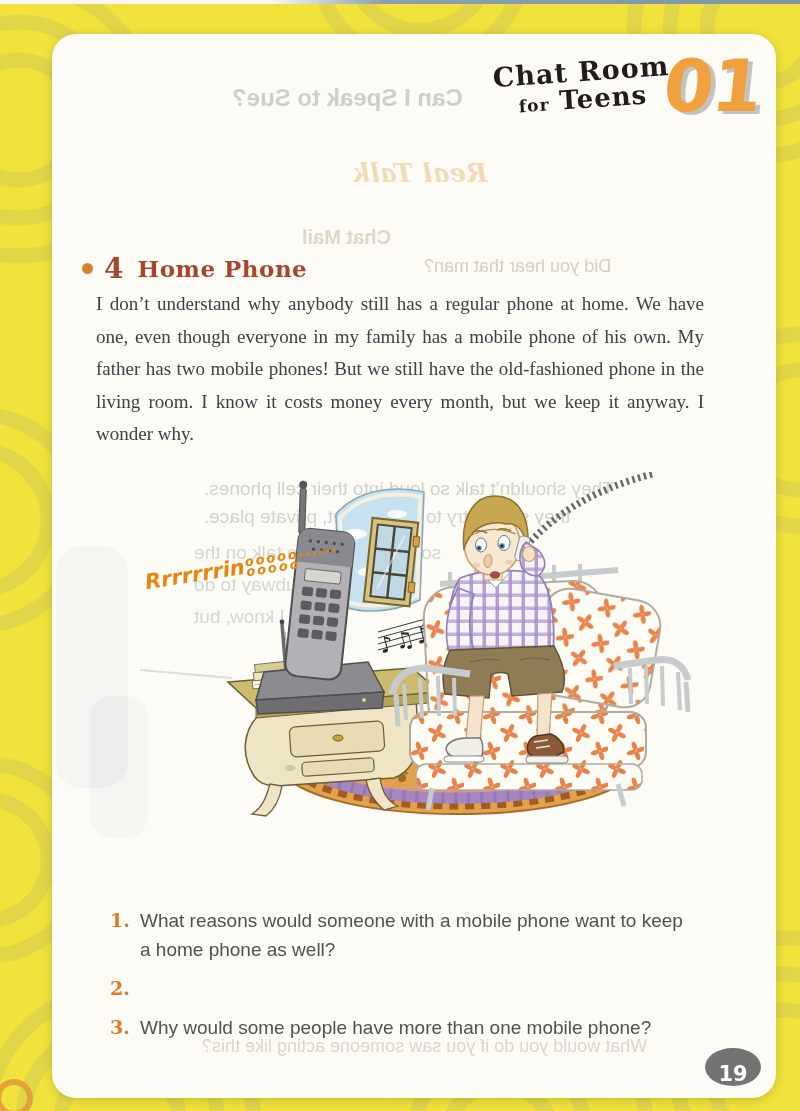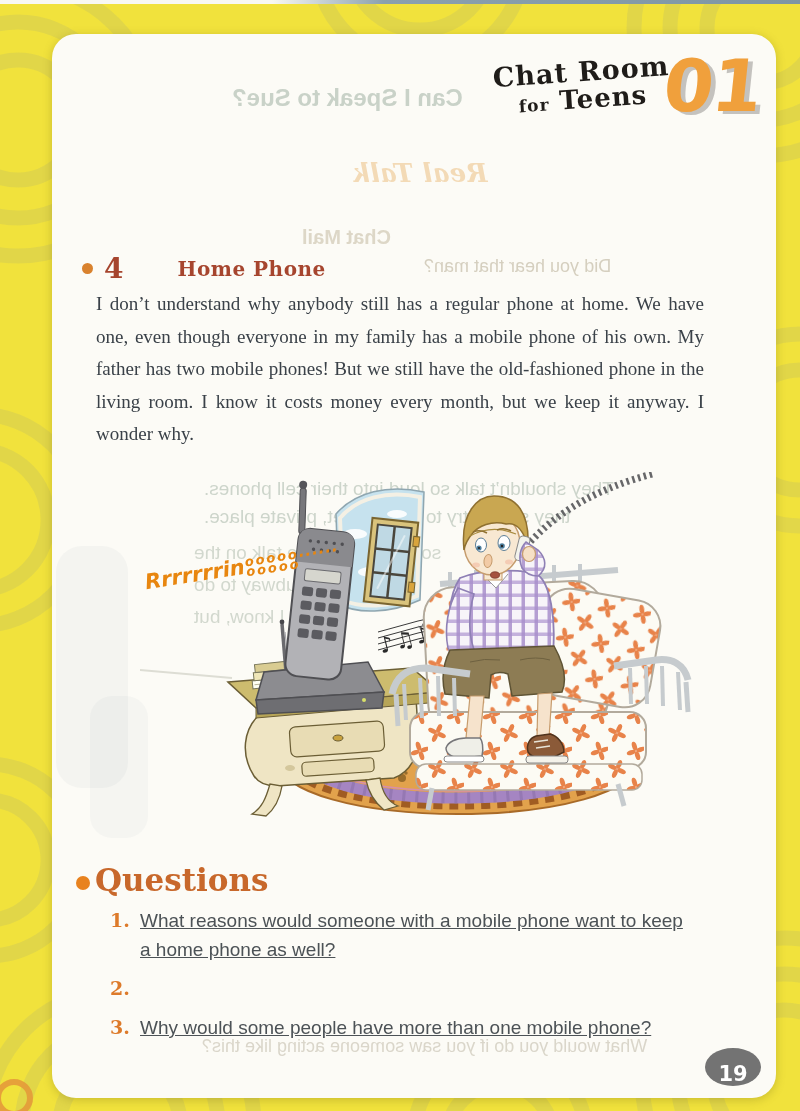--- a/index.html
+++ b/index.html
@@ -34,21 +34,21 @@
   .brand-l2{font-size:26px;line-height:26px;letter-spacing:1px;}
   .brand-for{font-size:17px;}
   .unit-num{position:absolute;left:612px;top:14px;z-index:3;font-family:"DejaVu Sans",sans-serif;
             font-weight:bold;font-size:72px;line-height:76px;color:#F0A03C;
             transform:skewX(-6deg);text-shadow:5px 3px 0 #C4C2BE;letter-spacing:-2px;}
   
   .sec-title{position:absolute;left:30px;top:218px;display:flex;align-items:center;z-index:3;
              font-family:"DejaVu Serif",serif;font-weight:bold;color:#A6452E;}
   .sec-bullet{width:11px;height:11px;border-radius:50%;background:#D9822E;margin-right:11px;}
   .sec-num{font-size:28px;margin-right:14px;}
-  .sec-name{font-size:20px;letter-spacing:.5px;margin-left:40px;}
+  .sec-name{font-size:23px;letter-spacing:.5px;}
   .body-text{position:absolute;left:44px;top:254px;width:608px;margin:0;z-index:3;
              font-family:"Liberation Serif",serif;font-size:19px;line-height:32.5px;
              color:#3A4148;text-align:justify;}
   
   .illo{position:absolute;left:88px;top:438px;width:552px;height:366px;z-index:2;}
   .illo svg{position:absolute;left:0;top:0;}
   .ring{position:absolute;left:4px;top:84px;z-index:4;transform:rotate(-9deg);
         color:#E8860F;font-family:"DejaVu Sans",sans-serif;font-style:italic;font-weight:bold;
         display:flex;align-items:flex-start;}
   .ring-main{font-size:21px;line-height:22px;}
@@ -56,21 +56,21 @@
               line-height:10px;letter-spacing:2px;margin-top:2px;}
   .ring-dots{font-size:15px;line-height:12px;letter-spacing:1px;margin-top:-1px;}
   
   .q-head{position:absolute;left:24px;top:828px;display:flex;align-items:center;z-index:3;
           font-family:"DejaVu Serif",serif;font-weight:bold;font-size:31px;color:#C8682B;}
   .q-bullet{width:14px;height:14px;border-radius:50%;background:#E8821E;margin-right:5px;margin-top:6px;}
   .q-list{position:absolute;left:58px;top:872px;width:584px;z-index:3;}
   .q-item{display:flex;margin-bottom:10px;}
   .q-num{width:30px;flex:0 0 30px;font-family:"DejaVu Serif",serif;font-weight:bold;
          font-size:19px;color:#DD7A2A;line-height:29px;}
-  .q-text{font-size:19px;line-height:29px;color:#4C5256;text-decoration:underline;}
+  .q-text{font-size:19px;line-height:29px;color:#4C5256;}
   
   .page-badge{position:absolute;left:653px;top:1014px;width:56px;height:38px;border-radius:50%;
               background:#737373;display:flex;align-items:flex-end;justify-content:center;z-index:3;}
   .page-badge span{color:#FFFFFF;font-family:"DejaVu Sans",sans-serif;font-weight:bold;font-size:21px;}
 </style>
 </head>
 <body>
 
 <div class="stage">
 
@@ -361,24 +361,20 @@
       <div class="ring">
         <span class="ring-main">Rrrrrrrin</span>
         <span class="ring-stack">
           <span>ooooo</span>
           <span>ooooo</span>
         </span>
         <span class="ring-dots">......</span>
       </div>
     </div>
 
-    <div class="q-head">
-      <span class="q-bullet"></span>
-      <span>Questions</span>
-    </div>
     <div class="q-list">
       <div class="q-item">
         <span class="q-num">1.</span>
         <span class="q-text">What reasons would someone with a mobile phone want to keep a home phone as well?</span>
       </div>
       <div class="q-item">
         <span class="q-num">2.</span>
       </div>
       <div class="q-item">
         <span class="q-num">3.</span>

